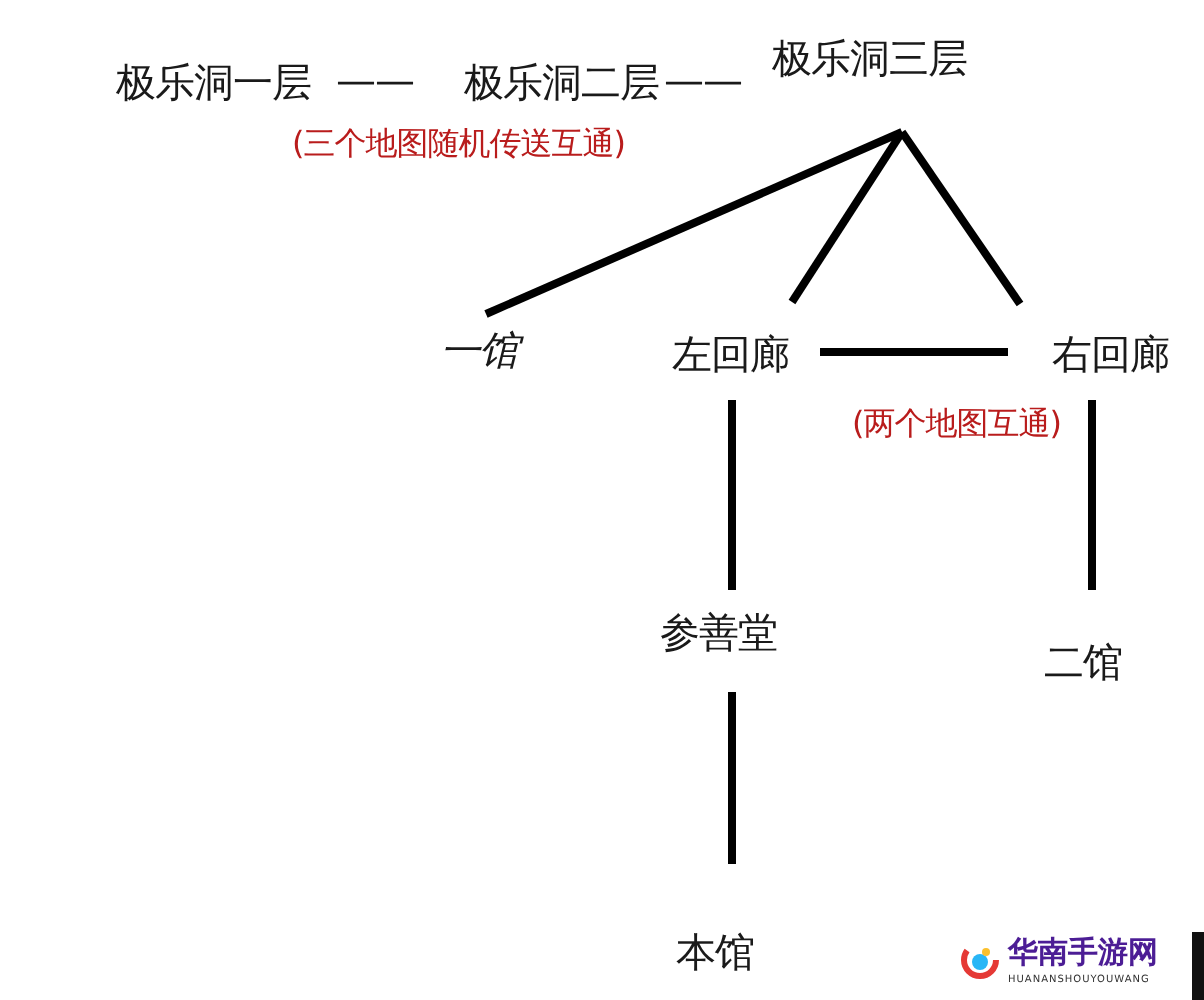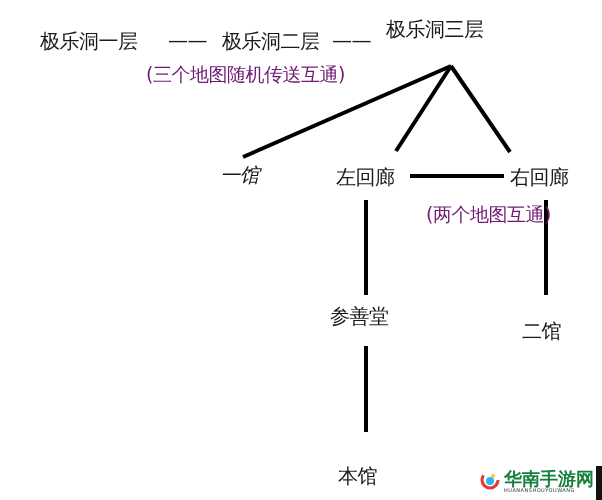--- a/index.html
+++ b/index.html
@@ -1,51 +1,51 @@
 <!DOCTYPE html>
 <html><head>
   <meta charset="utf-8">
   <style>
     html, body { margin: 0; padding: 0; background: #ffffff; }
     body { width: 602px; height: 500px; position: relative; overflow: hidden;
            font-family: "DejaVu Sans", sans-serif; }
     .node { position: absolute; font-size: 20px; color: #1a1a1a; white-space: nowrap; letter-spacing: -0.5px; }
-    .note { position: absolute; font-size: 19px; color: #701a75; white-space: nowrap; letter-spacing: -0.5px; }
+    .note { position: absolute; font-size: 16px; color: #b91c1c; white-space: nowrap; letter-spacing: -0.5px; }
     svg.lines { position: absolute; left: 0; top: 0; }
     .wm { position: absolute; left: 478px; top: 466px; width: 118px; height: 34px; background: #fff; border-right: 6px solid #111; }
     .wm .logo { position: absolute; left: 2px; top: 4px; width: 20px; height: 20px; }
-    .wm .t1 { position: absolute; left: 26px; top: 1px; font-size: 18px; font-weight: bold; color: #15803d; letter-spacing: 0; }
+    .wm .t1 { position: absolute; left: 26px; top: 1px; font-size: 15px; font-weight: bold; color: #4c1d95; letter-spacing: 0; }
     .wm .t2 { position: absolute; left: 26px; top: 21px; font-size: 5px; color: #333; letter-spacing: 0.5px; }
   </style>
 </head>
 <body>
 
 <svg class="lines" width="602" height="500">
   <g stroke="#000" stroke-width="4" stroke-linecap="butt">
     <line x1="451" y1="66" x2="243" y2="157"></line>
     <line x1="451" y1="66" x2="396" y2="151"></line>
     <line x1="451" y1="66" x2="510" y2="152"></line>
     <line x1="410" y1="176" x2="504" y2="176"></line>
     <line x1="366" y1="200" x2="366" y2="295"></line>
     <line x1="546" y1="200" x2="546" y2="295"></line>
     <line x1="366" y1="346" x2="366" y2="432"></line>
   </g>
 </svg>
 
-<div class="node" style="left:40px;top:28px;">极乐洞一层</div>
+<div class="node" style="left:58px;top:28px;">极乐洞一层</div>
 <div class="node" style="left:168px;top:28px;">——</div>
-<div class="node" style="left:222px;top:28px;font-family:Liberation Mono, monospace;">极乐洞二层</div>
+<div class="node" style="left:232px;top:28px;font-family:Liberation Mono, monospace;">极乐洞二层</div>
 <div class="node" style="left:332px;top:28px;">——</div>
 <div class="node" style="left:386px;top:16px;">极乐洞三层</div>
 
 <div class="note" style="left:146px;top:62px;">(三个地图随机传送互通)</div>
 
 <div class="node" style="left:220px;top:162px;font-style:italic;">一馆</div>
 <div class="node" style="left:336px;top:164px;text-align:center;">左回廊</div>
-<div class="node" style="left:510px;top:164px;">右回廊</div>
+<div class="node" style="left:526px;top:164px;">右回廊</div>
 <div class="note" style="left:378px;top:202px;margin-left:48px;">(两个地图互通)</div>
 
 <div class="node" style="left:330px;top:303px;">参善堂</div>
 <div class="node" style="left:522px;top:318px;">二馆</div>
 <div class="node" style="left:338px;top:450px;margin-top:13px;">本馆</div>
 
 <div class="wm">
   <svg class="logo" viewBox="0 0 20 20">
     <circle cx="10" cy="10" r="8" fill="none" stroke="#e53935" stroke-width="3" stroke-dasharray="30 20"></circle>
     <circle cx="10" cy="11" r="4" fill="#29b6f6"></circle>

